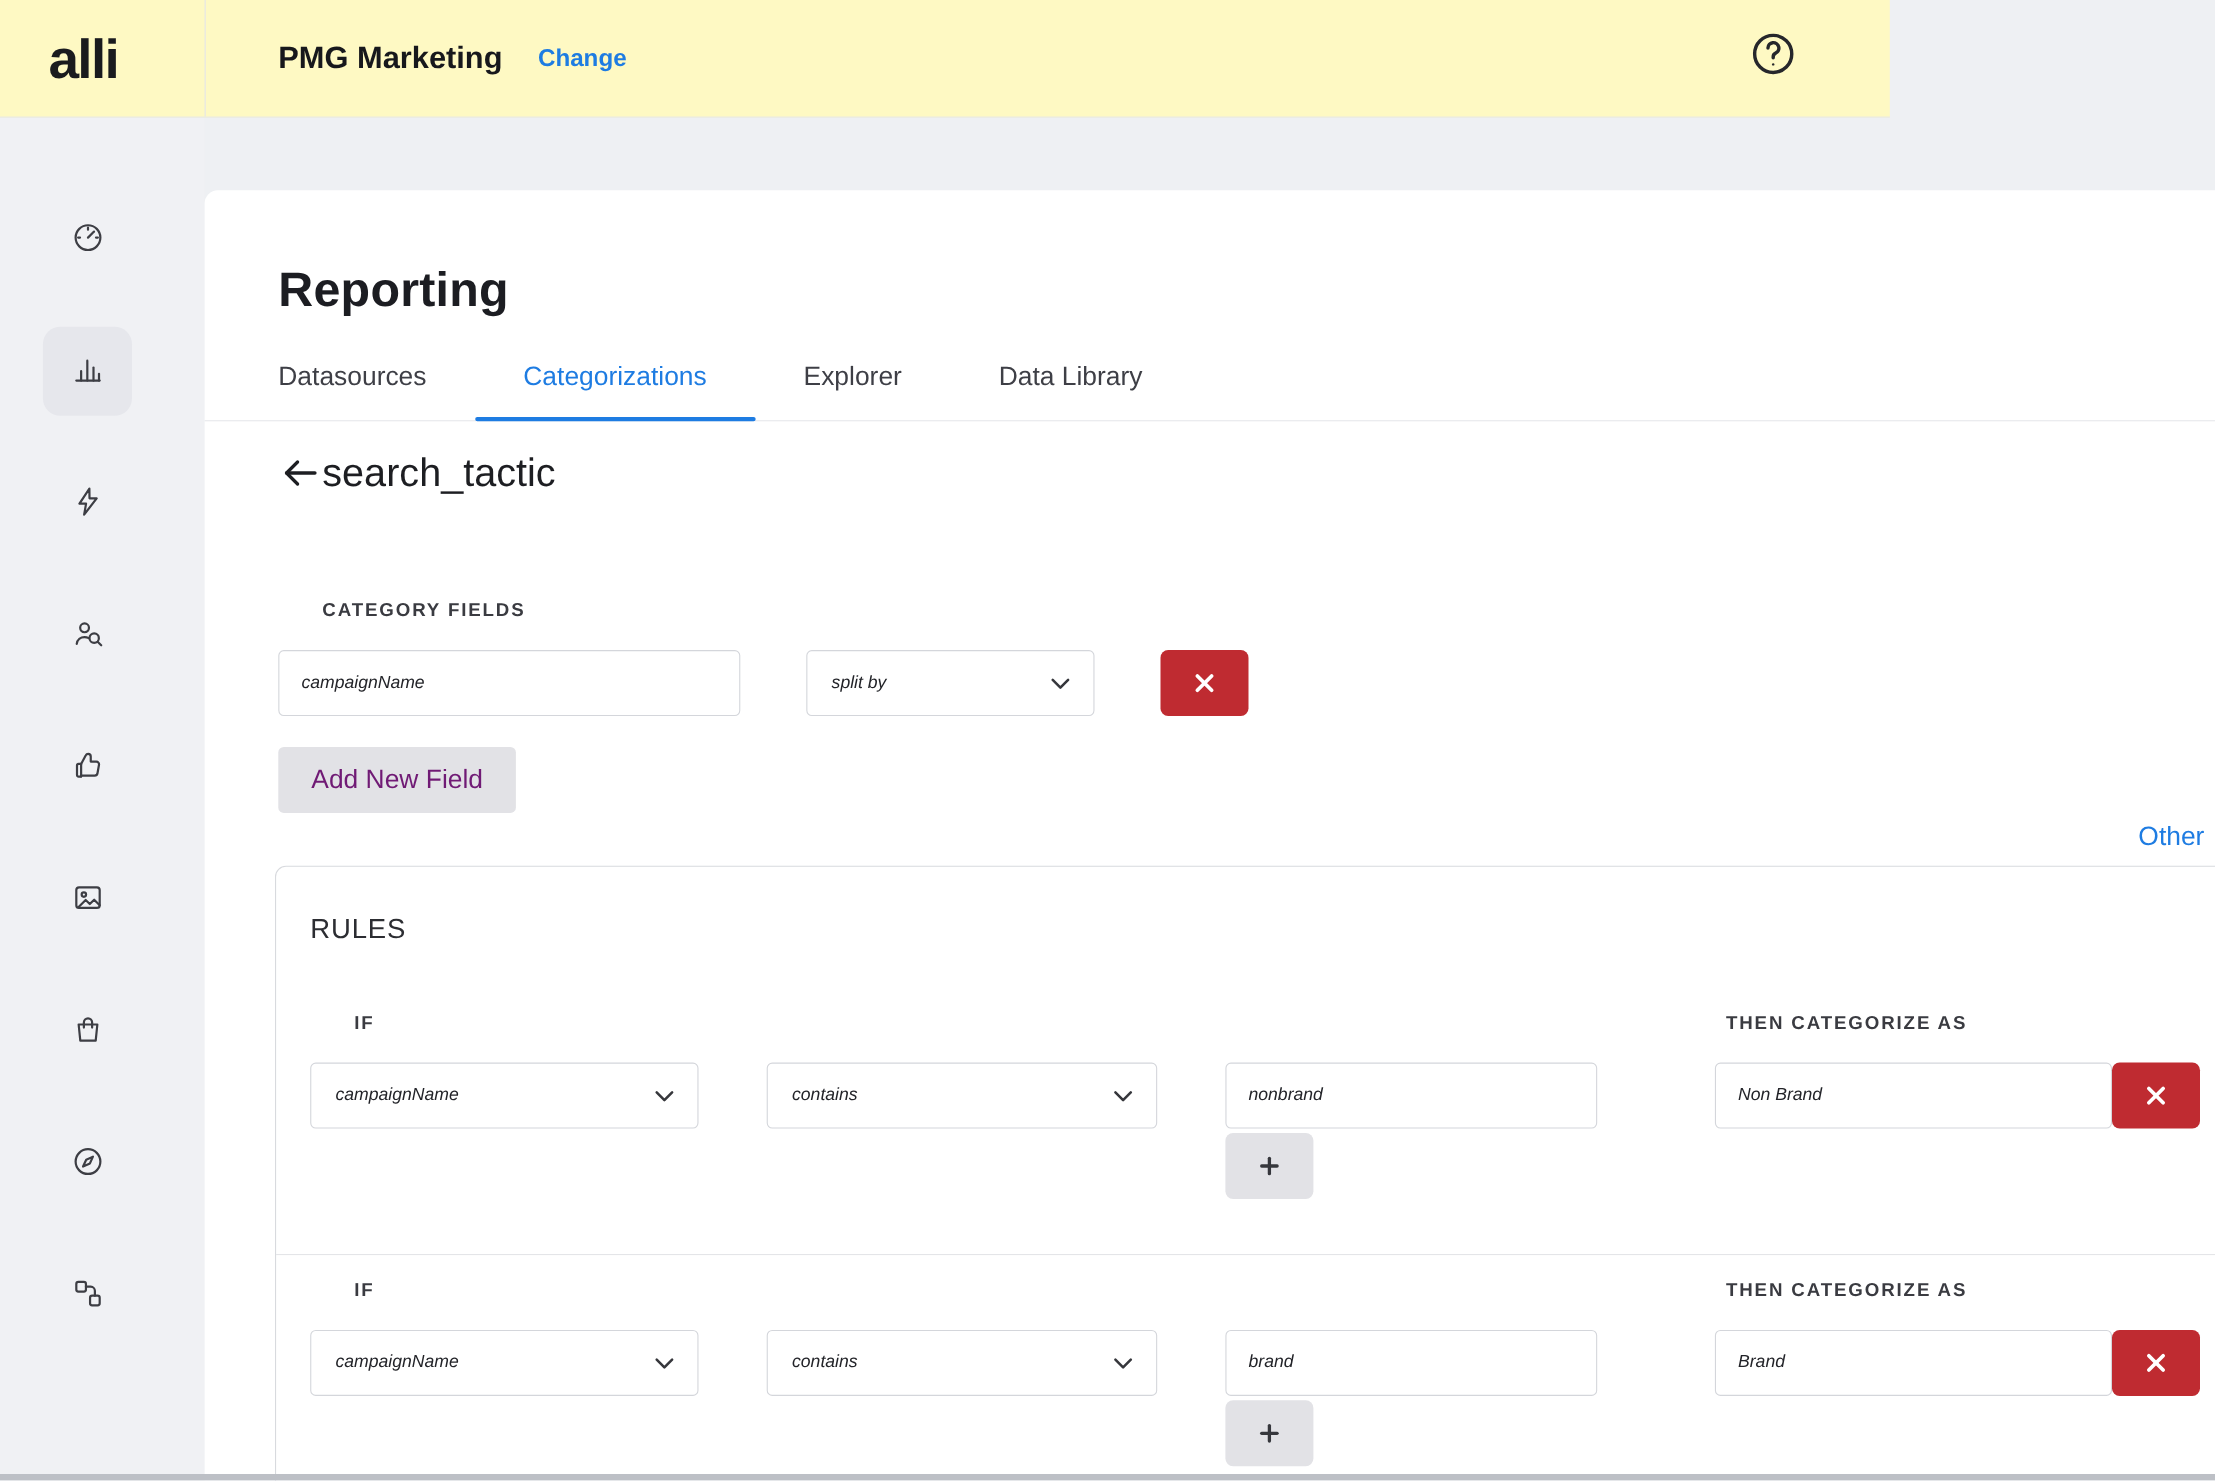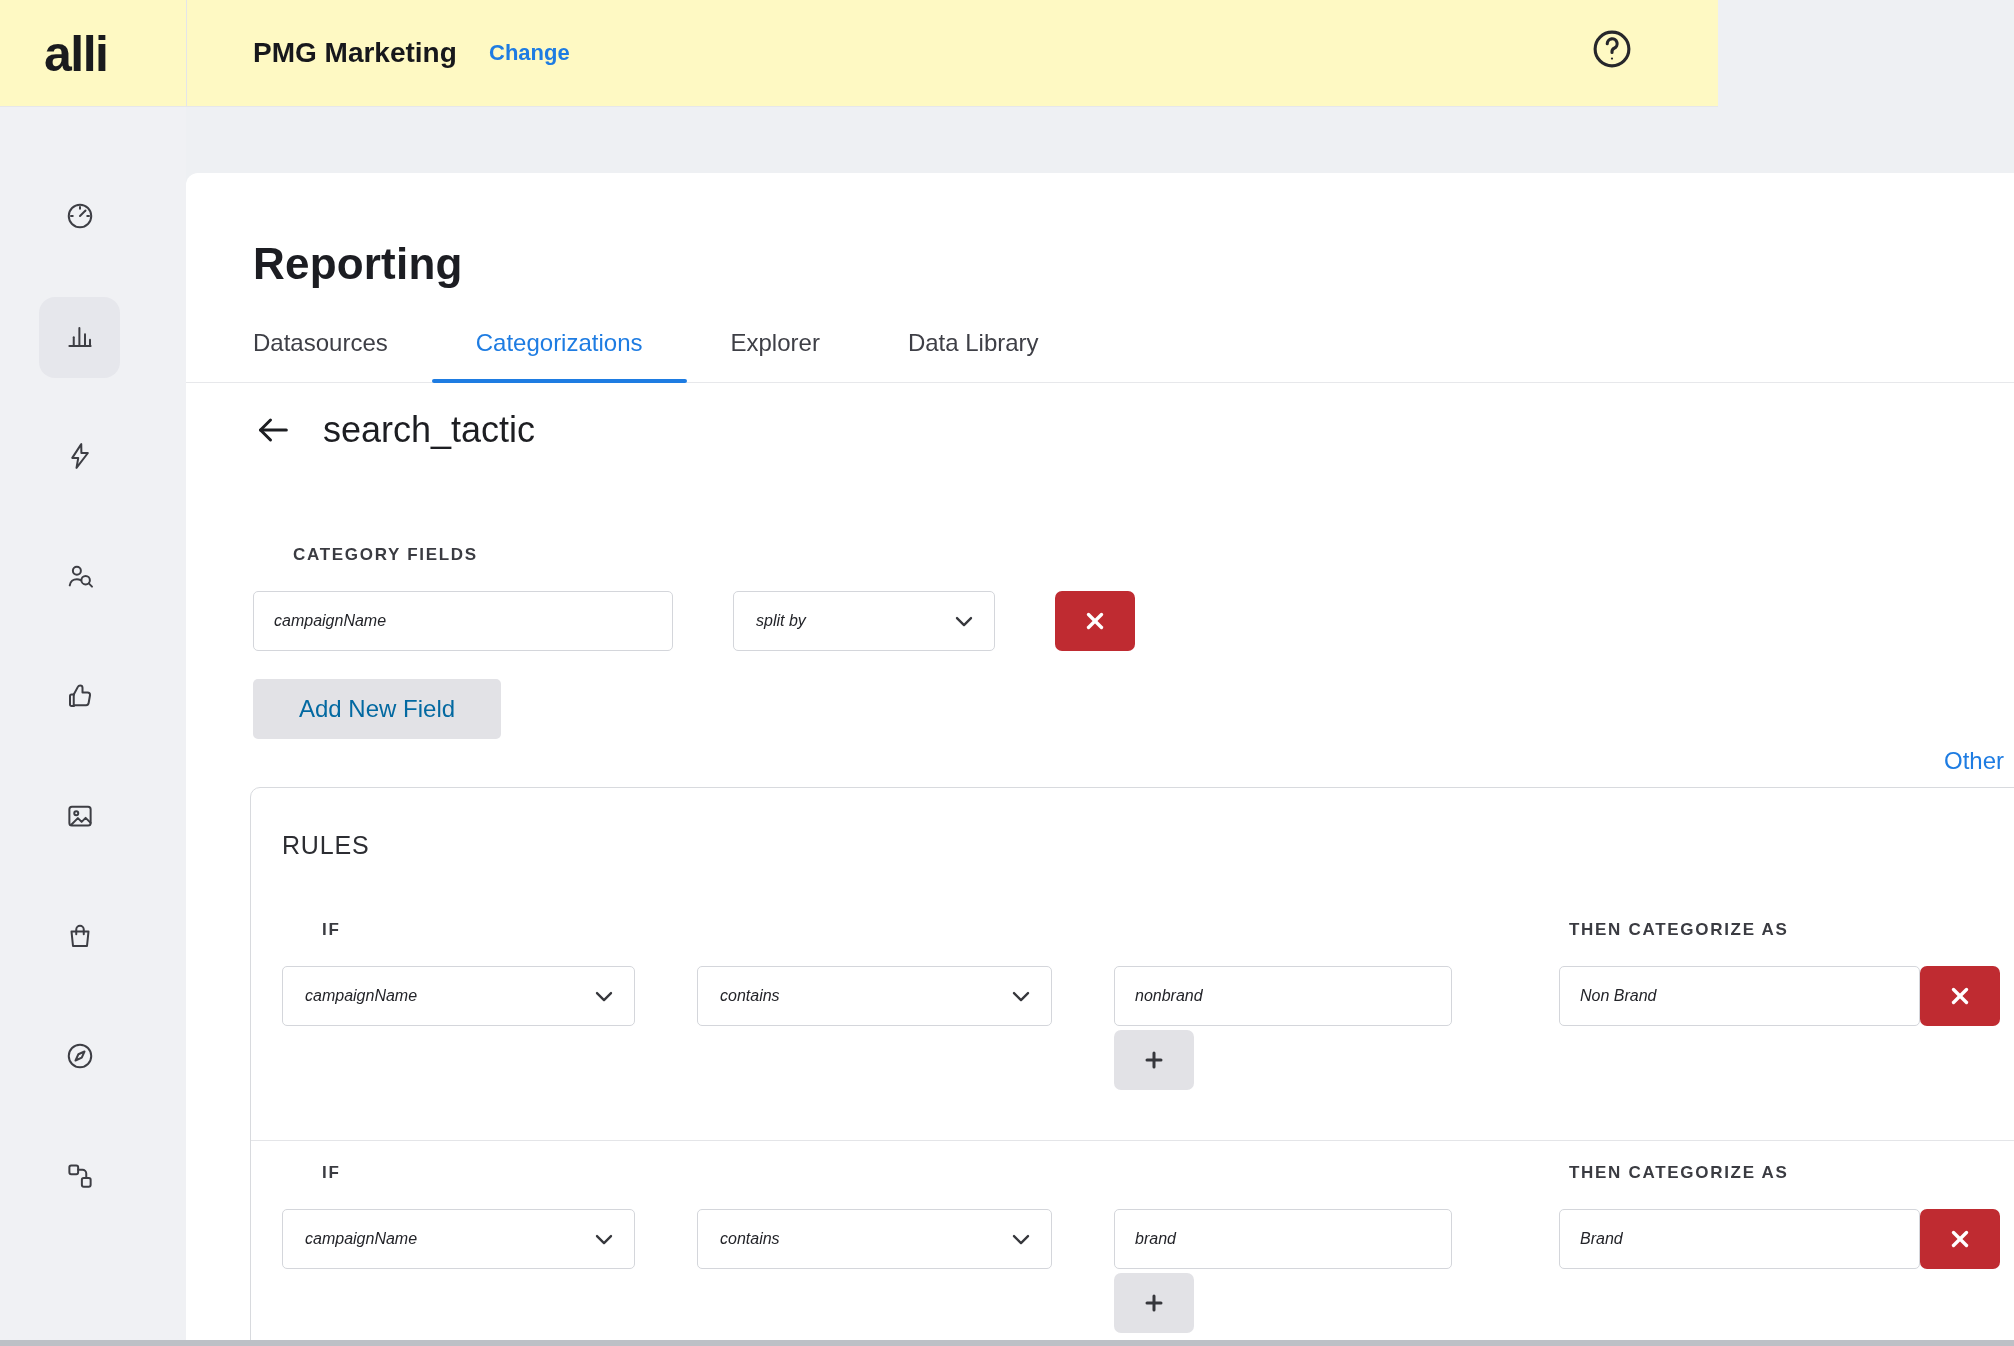--- a/index.html
+++ b/index.html
@@ -63,21 +63,21 @@
     position:relative; font-size:24px; color:#3e3f46;
     padding:0 44px 24px 44px; cursor:pointer; line-height:30px;
   }
   .tab:first-child { padding-left:0; }
   .tab.active { color:#1e7ce2; font-weight:500; }
   .tab.active::after {
     content:""; position:absolute; left:0; right:0; bottom:-1px; height:4px;
     background:#1e7ce2; border-radius:2px;
   }
 
-  .back-row { display:flex; align-items:center; gap:30px; margin-top:24px; height:46px; }
+  .back-row { display:flex; align-items:center; margin-top:24px; height:46px; }
   .back-arrow { width:40px; height:40px; cursor:pointer; }
   .back-arrow svg { width:40px; height:40px; stroke:#1d1e22; stroke-width:1.8; fill:none; stroke-linecap:round; stroke-linejoin:round; }
   .subpage-title { font-size:36px; font-weight:500; color:#1d1e22; }
 
   .mini-label { font-size:17px; font-weight:700; letter-spacing:1.7px; color:#3a3b41;margin-left:40px; }
 
   .section-label { margin-top:92px; }
 
   .field-row { display:flex; align-items:center; gap:60px; margin-top:26px; }
 
@@ -106,23 +106,23 @@
   }
   .danger-btn svg { width:24px; height:24px; stroke:#ffffff; stroke-width:3.4; stroke-linecap:round; fill:none; }
 
   .ghost-btn {
     width:80px; height:60px; background:#e2e2e6; border:none; border-radius:7px;
     display:flex; align-items:center; justify-content:center; cursor:pointer;
   }
   .ghost-btn svg { width:24px; height:24px; stroke:#36373c; stroke-width:3; stroke-linecap:round; fill:none; }
 
   .add-btn {
-    margin-top:28px; height:60px; padding:0 46px;
+    margin-top:28px; height:60px; padding:0 30px;
     background:#e2e2e6; border:none; border-radius:5px;
-    font-size:24px; color:#0369a1; font-family:"Liberation Sans", sans-serif; cursor:pointer;
+    font-size:24px; color:#701a75; font-family:"Liberation Sans", sans-serif; cursor:pointer;
   }
 
   .other-row { margin-top:8px; text-align:right; padding-right:10px; height:30px; }
   .other-link { font-size:24px; color:#1e7ce2; cursor:pointer; }
 
   
   .rules-panel {
     margin:10px -14px 0 64px;
     border:1px solid #d8dade; border-radius:10px;
     padding:42px 20px 40px 31px;

